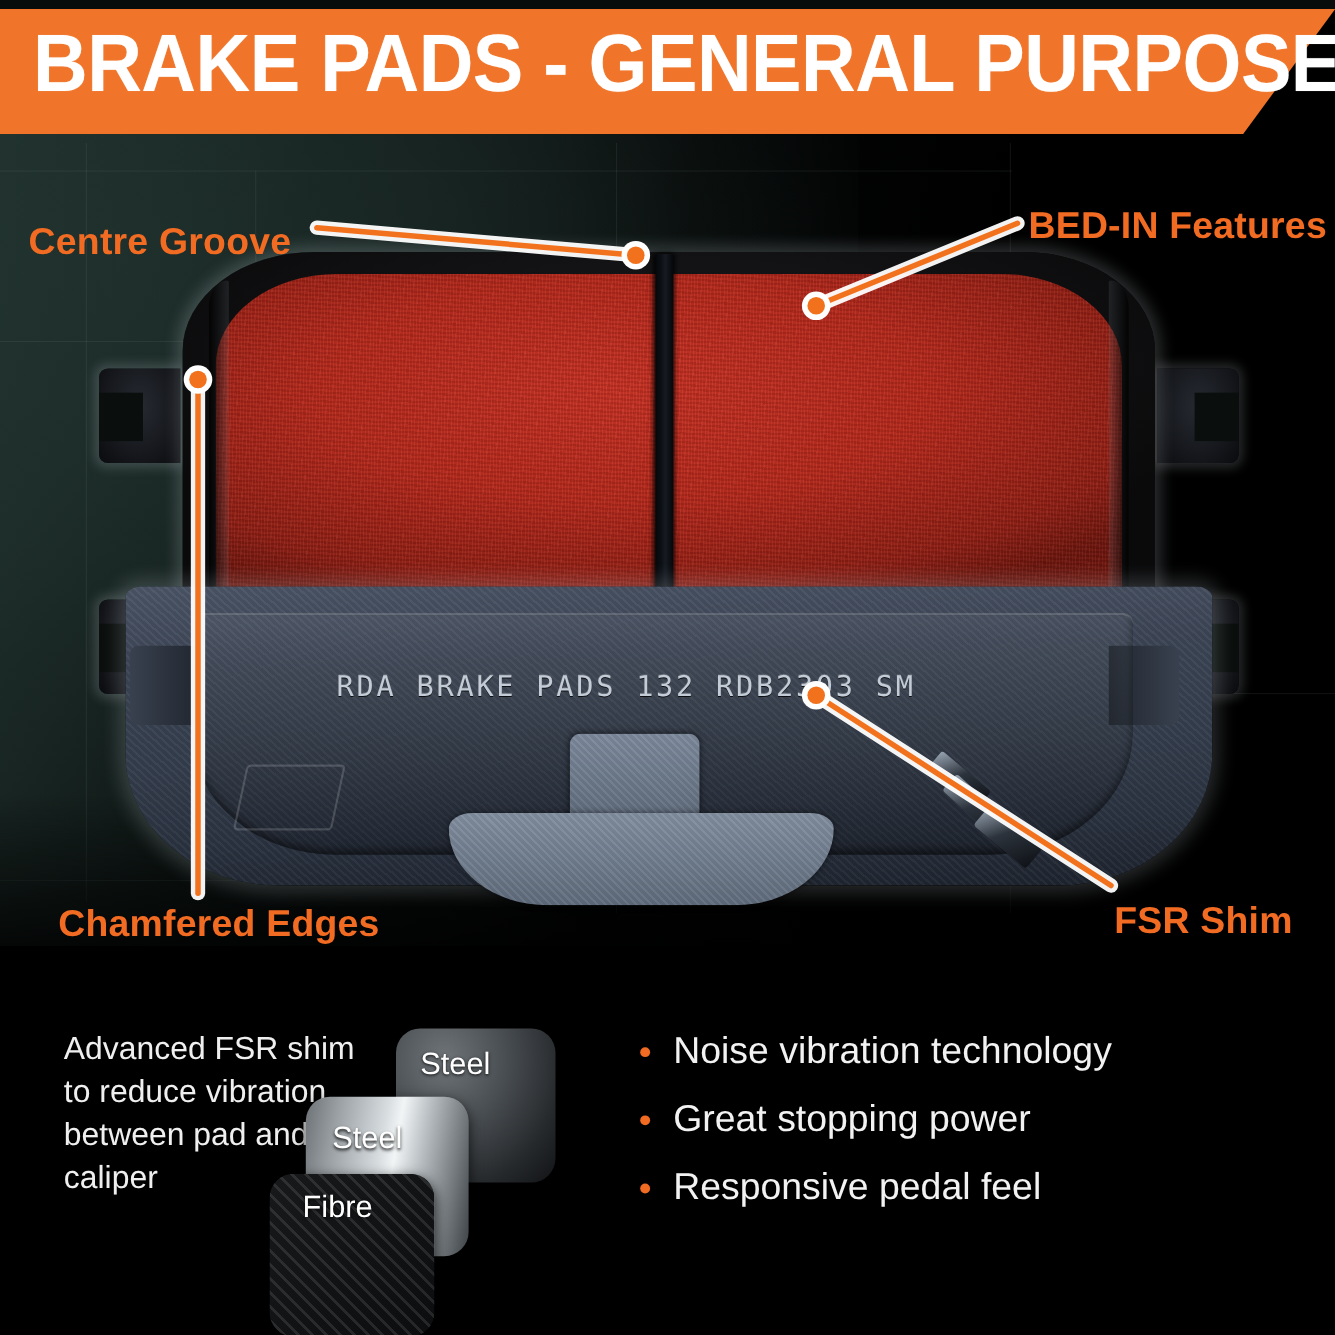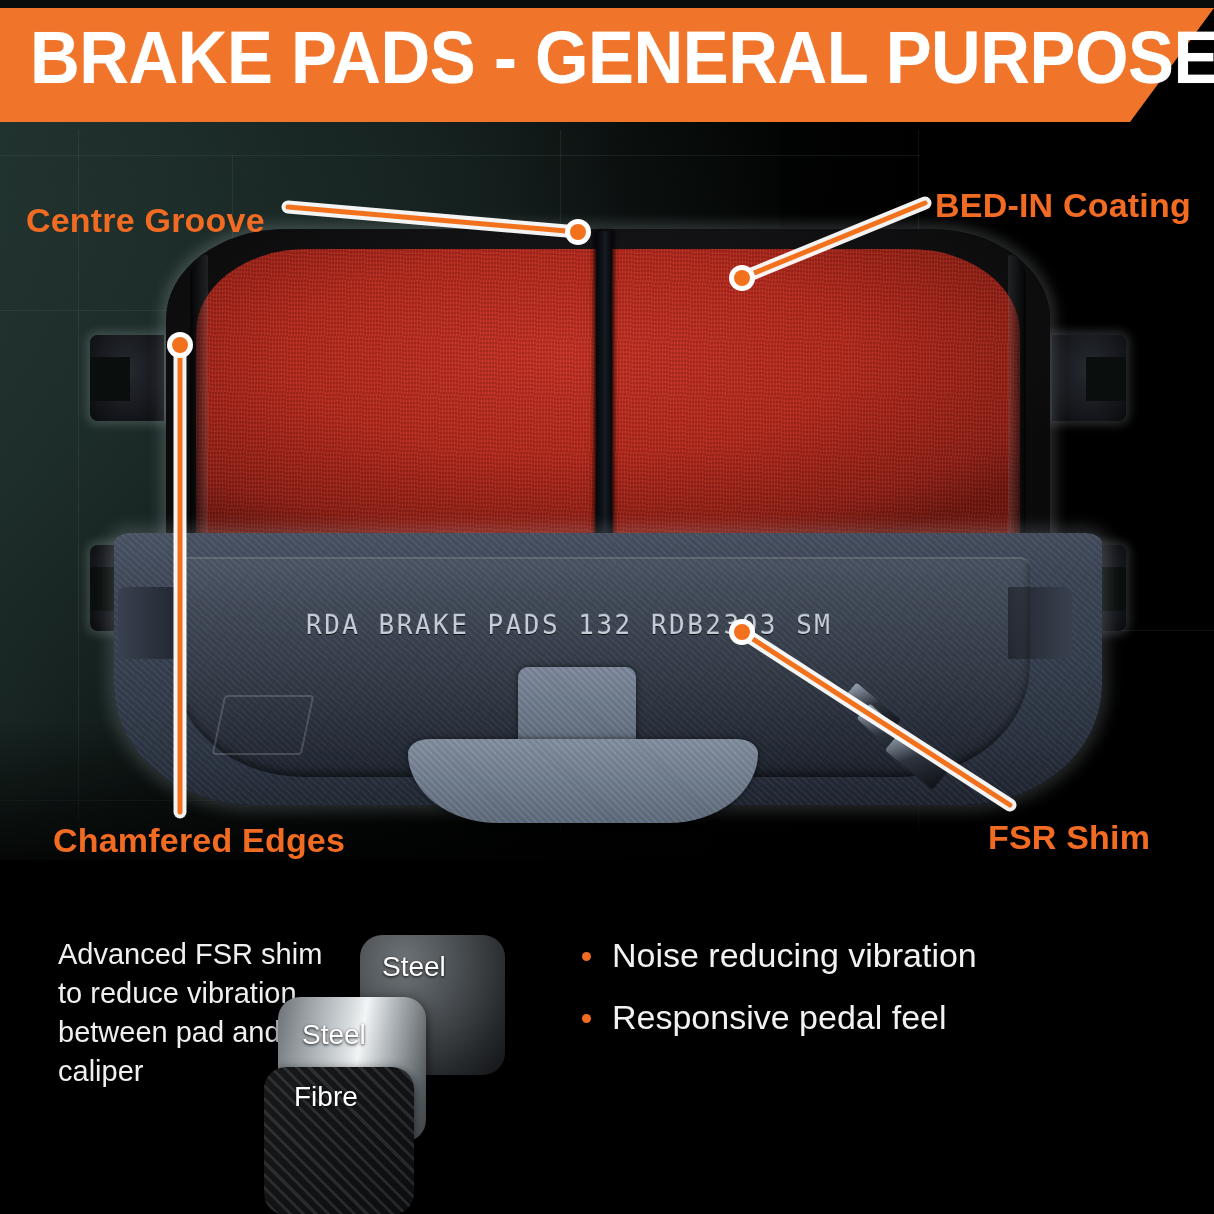--- a/index.html
+++ b/index.html
@@ -162,21 +162,21 @@
   .clip-b{left:16px;top:30px;width:72px;height:20px;transform:rotate(42deg);}
   .clip-c{left:48px;top:52px;width:62px;height:26px;transform:rotate(40deg);}
 
   
   .leader-svg{position:absolute;left:0;top:0;width:1214px;height:900px;pointer-events:none;}
   .lbl{position:absolute;color:#F26B22;font-size:34px;font-weight:bold;white-space:nowrap;
        letter-spacing:.2px;}
   .lbl-cg{left:26px;top:190px;margin-top:11px;}
   .lbl-bed{left:935px;top:186px;}
   .lbl-ce{left:38px;top:821px;margin-left:15px;}
-  .lbl-fsr{left:988px;top:818px;}
+  .lbl-fsr{left:1013px;top:818px;}
 
   
   .shim-note{
     position:absolute;left:38px;top:935px;width:280px;
     color:#efefef;font-size:29px;line-height:39px;margin-left:20px;
   }
   .layers{position:absolute;left:245px;top:935px;width:270px;height:235px;}
   .layer{position:absolute;border-radius:22px;}
   .layer-label{position:absolute;color:#fff;font-size:28px;white-space:nowrap;
     text-shadow:0 1px 3px rgba(0,0,0,.9);}
@@ -191,21 +191,20 @@
     background:linear-gradient(100deg,#6c7176 0%,#9aa0a4 18%,#d8dde0 44%,#f2f5f6 52%,#b9bfc3 66%,#70767a 86%,#3c4145 100%);
     box-shadow:0 4px 12px rgba(0,0,0,.7);
   }
   .lay-steel .layer-label{left:24px;top:22px;color:#fff;}
   .lay-fibre{
     left:0;top:132px;width:150px;height:148px;
     background:
       repeating-linear-gradient(45deg,rgba(255,255,255,.10) 0 3px,rgba(0,0,0,0) 3px 9px),
       linear-gradient(135deg,#17191b,#0c0d0f);
     box-shadow:0 4px 12px rgba(0,0,0,.8);
-    margin-left:19px;
   }
   .lay-fibre .layer-label{left:30px;top:14px;}
 
   .feat{position:absolute;left:578px;top:930px;width:520px;}
   .feat-title{color:#F26B22;font-size:38px;font-weight:bold;margin:0 0 14px 0;}
   .feat-list{list-style:none;margin:0;padding:0;}
   .feat-item{position:relative;padding-left:34px;color:#f2f2f2;font-size:34px;
              line-height:50px;margin-bottom:12px;white-space:nowrap;}
   .feat-item .dot{position:absolute;left:4px;top:22px;width:9px;height:9px;border-radius:50%;
              background:#F26B22;}
@@ -286,21 +285,21 @@
       <circle cx="742" cy="278" r="13" fill="#ffffff"></circle>
       <circle cx="742" cy="278" r="8" fill="#F2711C"></circle>
       <circle cx="180" cy="345" r="13" fill="#ffffff"></circle>
       <circle cx="180" cy="345" r="8" fill="#F2711C"></circle>
       <circle cx="742" cy="632" r="13" fill="#ffffff"></circle>
       <circle cx="742" cy="632" r="8" fill="#F2711C"></circle>
     </g>
   </svg>
 
   <div class="lbl lbl-cg">Centre Groove</div>
-  <div class="lbl lbl-bed">BED-IN Coating</div>
+  <div class="lbl lbl-bed">BED-IN Features</div>
   <div class="lbl lbl-ce">Chamfered Edges</div>
   <div class="lbl lbl-fsr">FSR Shim</div>
 
   <div class="shim-note">Advanced FSR shim to reduce vibration between pad and caliper</div>
 
   <div class="layers">
     <div class="layer lay-rubber">
       <span class="layer-label">Steel</span>
     </div>
     <div class="layer lay-steel">
@@ -308,21 +307,25 @@
     </div>
     <div class="layer lay-fibre">
       <span class="layer-label">Fibre</span>
     </div>
   </div>
 
   <div class="feat">
     <ul class="feat-list">
       <li class="feat-item">
         <span class="dot"></span>
-        <span>Noise reducing vibration</span>
+        <span>Noise vibration technology</span>
+      </li>
+      <li class="feat-item">
+        <span class="dot"></span>
+        <span>Great stopping power</span>
       </li>
       <li class="feat-item">
         <span class="dot"></span>
         <span>Responsive pedal feel</span>
       </li>
     </ul>
   </div>
 
 </div>
 

